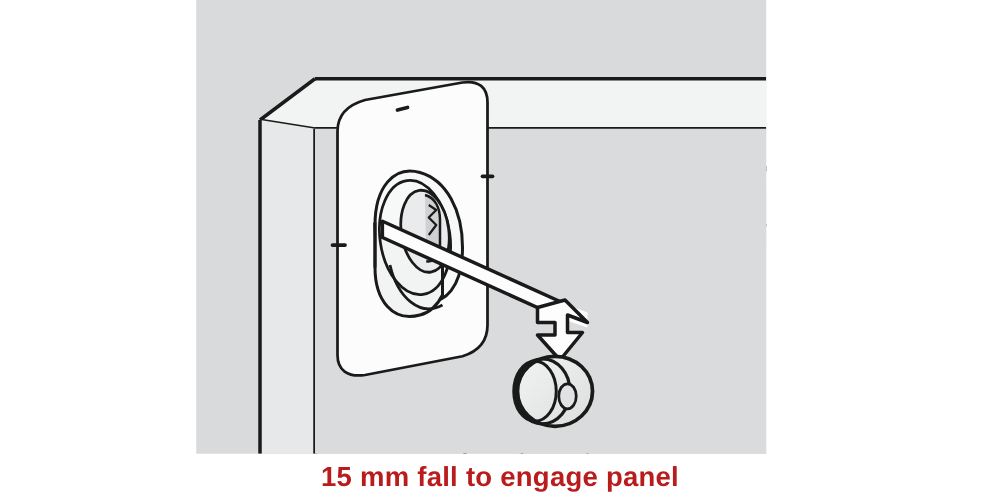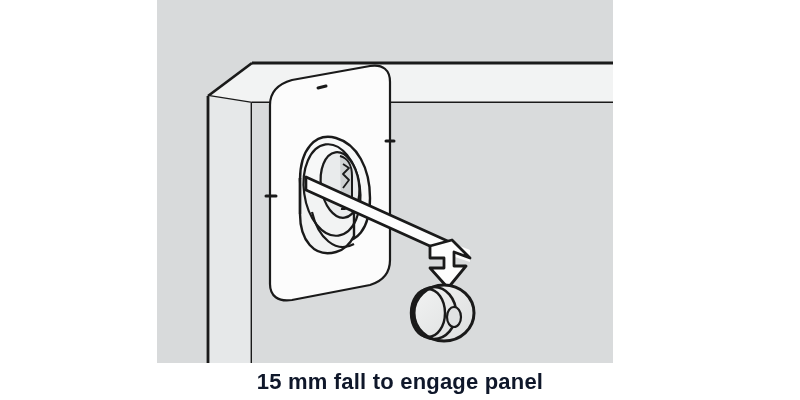--- a/index.html
+++ b/index.html
@@ -31,21 +31,21 @@
     left: 0;
     top: 364px;
     width: 800px;
     height: 36px;
     display: flex;
     align-items: center;
     justify-content: center;
     font-family: "Liberation Sans", sans-serif;
     font-size: 22px;
     font-weight: bold;
-    color: #0f172a;
+    color: #b91c1c;
     letter-spacing: 0.2px;
     white-space: nowrap;
   }
 </style>
 </head>
 <body>
 
 <div id="figure">
 
   <svg id="illustration" viewBox="0 0 800 400" xmlns="http://www.w3.org/2000/svg">

